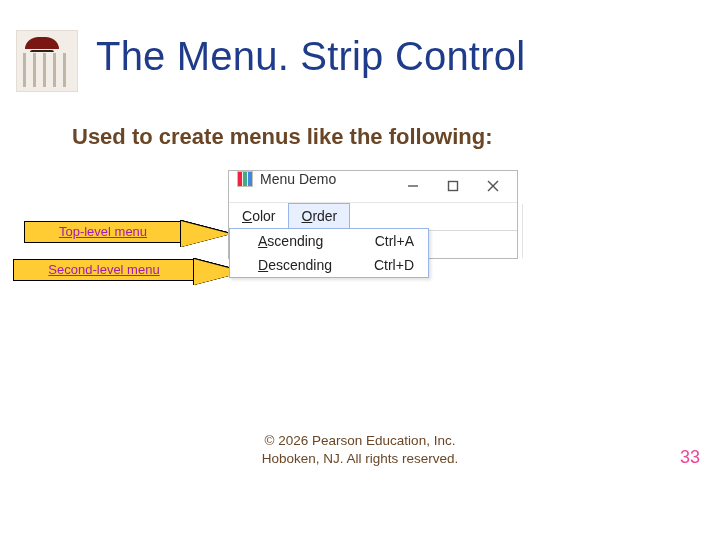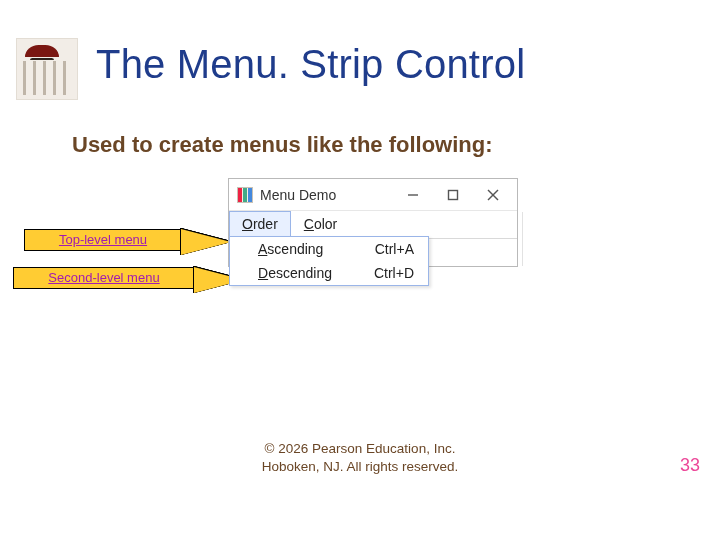--- a/index.html
+++ b/index.html
@@ -4,21 +4,21 @@
 <style>
   * { box-sizing: border-box; margin: 0; padding: 0; }
   body {
     width: 720px;
     height: 540px;
     font-family: Arial, Helvetica, sans-serif;
     background: #fff;
     position: relative;
     overflow: hidden;
   }
-  .slide { width: 720px; height: 496px; position: relative; margin-top: 8px; }
+  .slide { width: 720px; height: 496px; position: relative; }
   .logo {
     position: absolute;
     left: 16px; top: 30px;
     width: 62px; height: 62px;
     background: #f2ede7;
     border: 1px solid #e3ddd4;
   }
   .logo::before {
     content: "";
     position: absolute;
@@ -77,21 +77,21 @@
   .win {
     position: absolute;
     left: 228px; top: 170px;
     width: 290px;
     border: 1px solid #b9b9b9;
     background: #fff;
     font-family: "Segoe UI", Tahoma, sans-serif;
   }
   .titlebar {
     height: 32px;
-    display: flex; align-items: center;
+    display: flex; 
     padding: 0 4px 0 8px;
     border-bottom: 1px solid #e7e7e7;
     background: #fff;
   }
   .win-icon {
     width: 16px; height: 16px; margin-right: 7px;
     background:
       linear-gradient(#e24 0 0) left/4px 100% no-repeat,
       linear-gradient(#4a8 0 0) center/4px 100% no-repeat,
       linear-gradient(#48d 0 0) right/4px 100% no-repeat,
@@ -206,25 +206,25 @@
         <div class="win-btn">
           <svg width="12" height="12">
               <line x1="1" y1="1" x2="11" y2="11" stroke-width="1.4"></line>
               <line x1="11" y1="1" x2="1" y2="11" stroke-width="1.4"></line>
             </svg>
         </div>
       </div>
     </div>
 
     <div class="menubar">
+      <div class="menubar-item">
+        <u>C</u><span>olor</span>
+      </div>
       <div class="menubar-item active">
         <u>O</u><span>rder</span>
-      </div>
-      <div class="menubar-item">
-        <u>C</u><span>olor</span>
       </div>
     </div>
 
     <div class="content-behind">waste</div>
 
     <div class="dropdown">
       <div class="dropdown-row">
         <span><u>A</u><span>scending</span></span>
         <span>Ctrl+A</span>
       </div>

